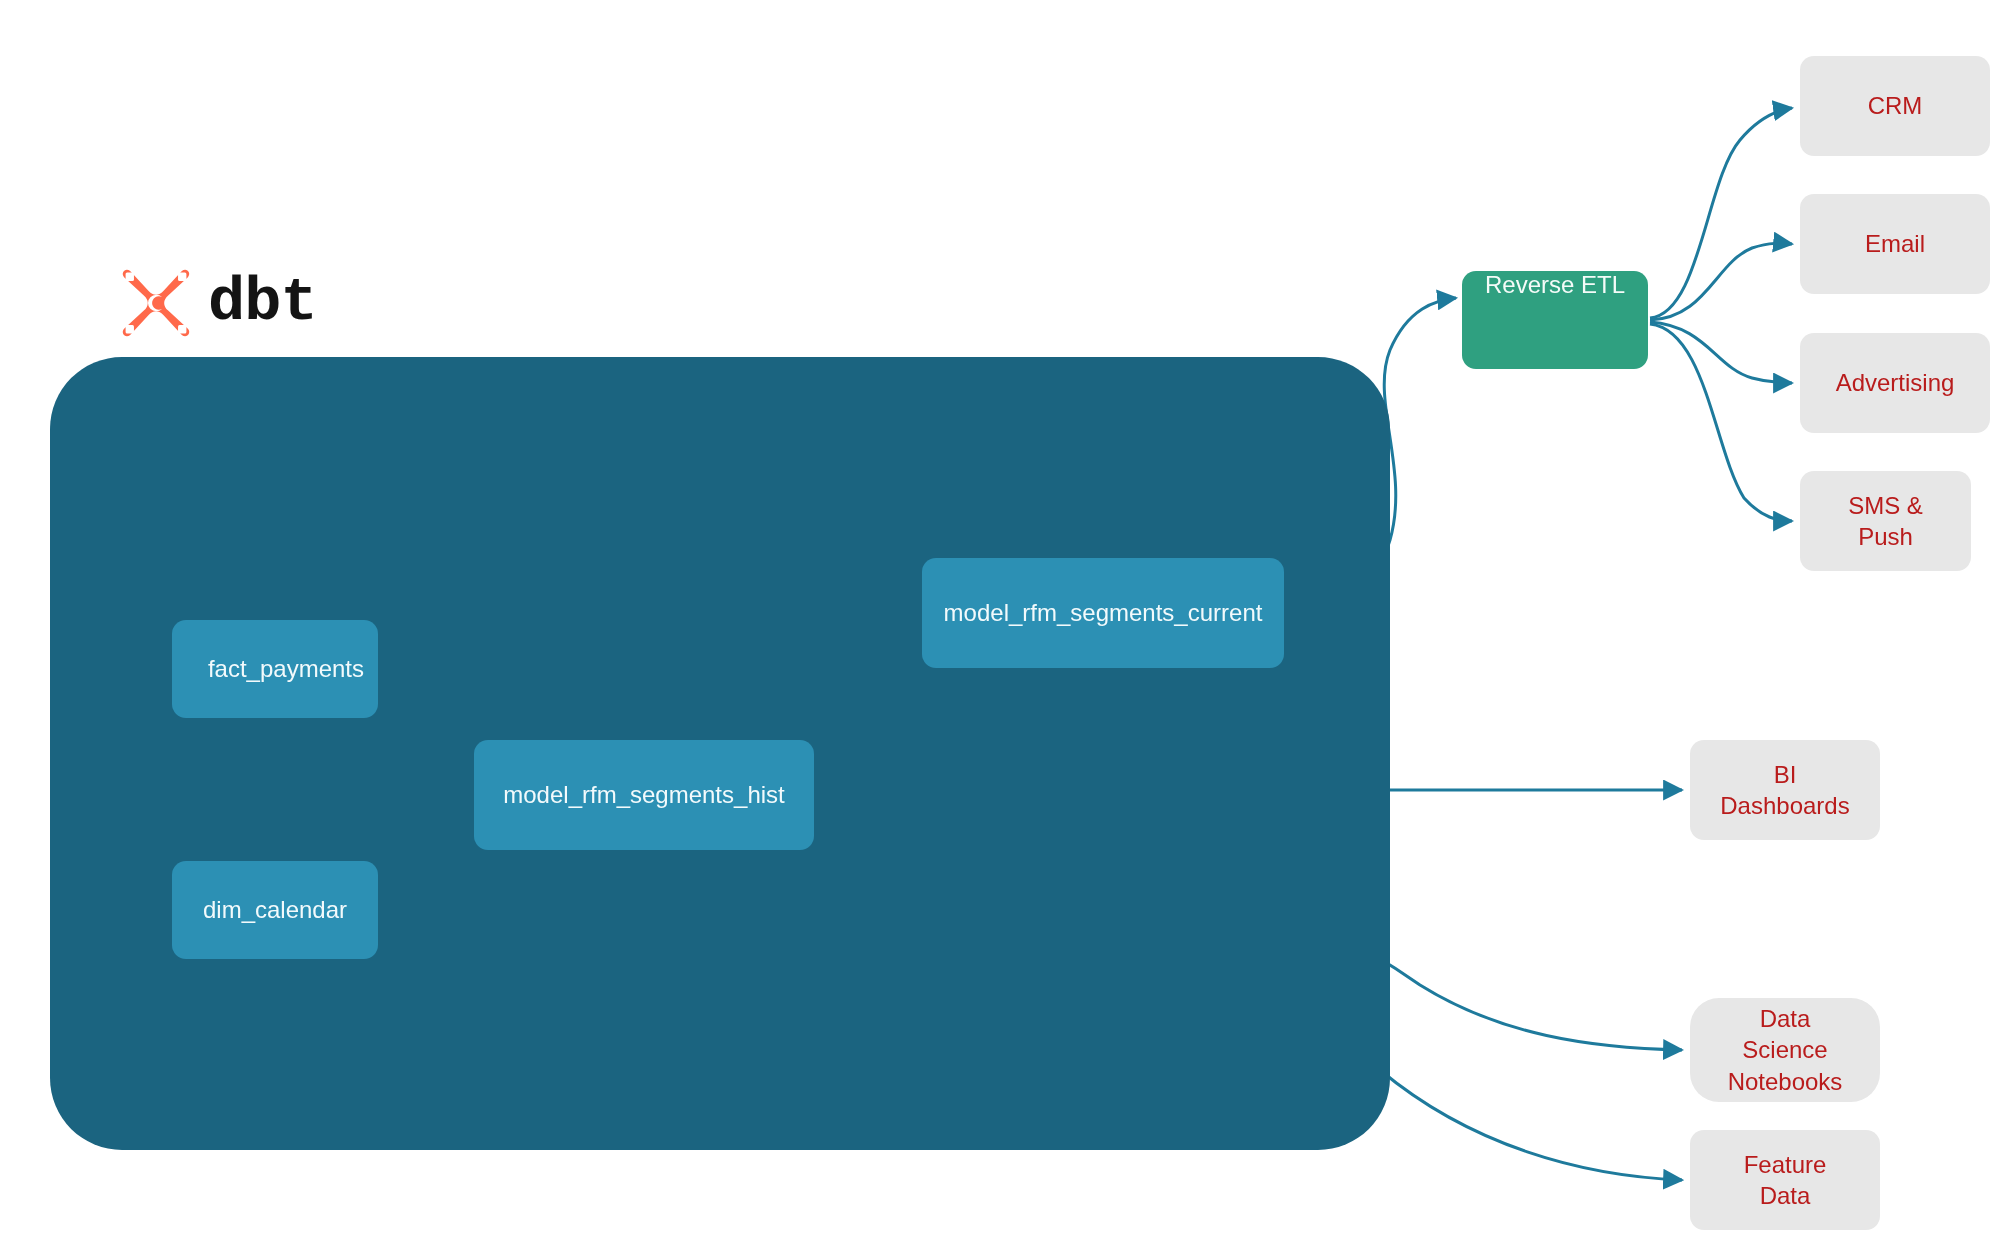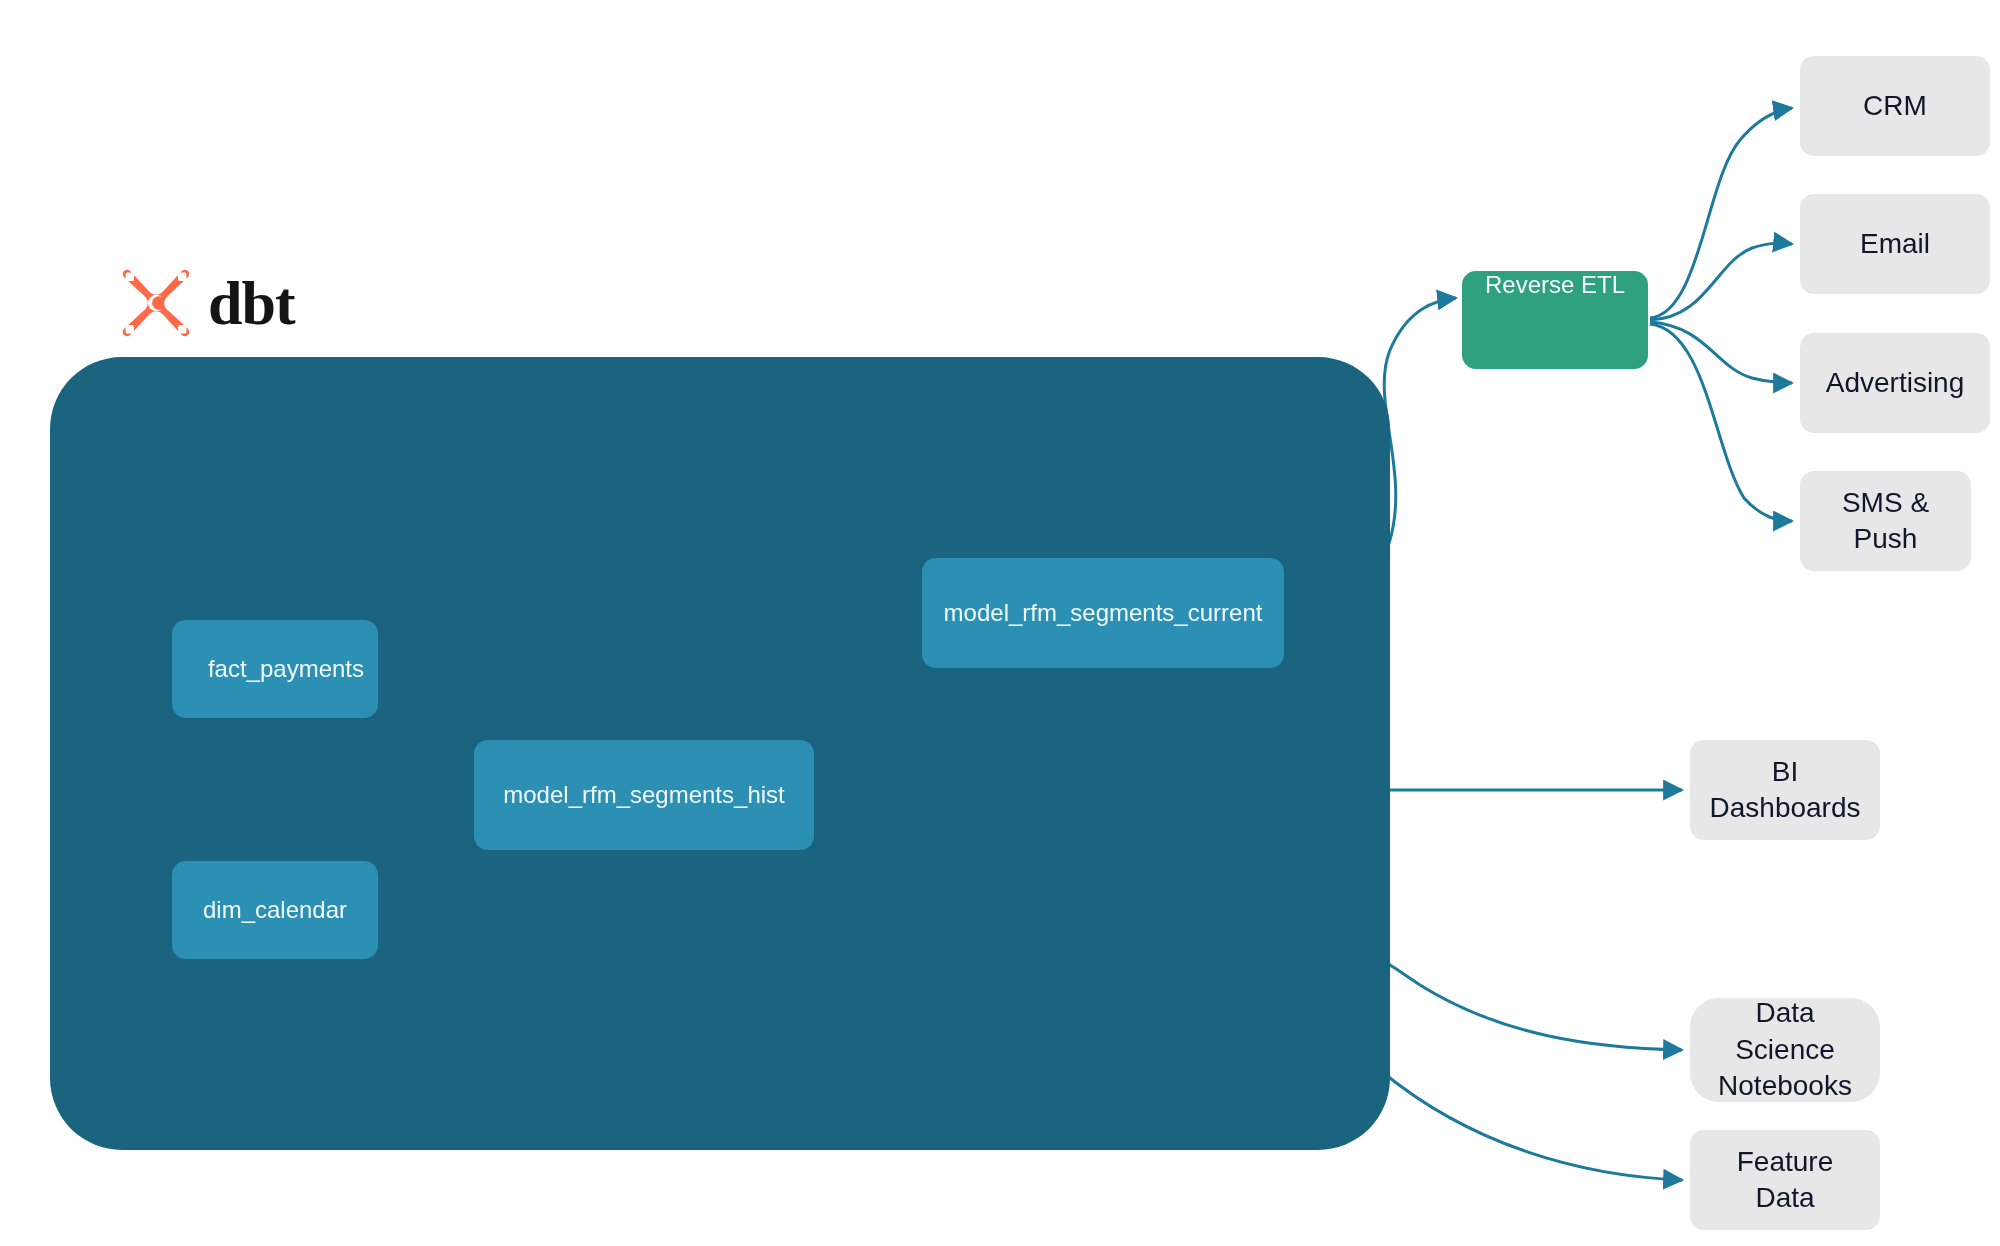--- a/index.html
+++ b/index.html
@@ -37,21 +37,21 @@
     display: flex;
     align-items: center;
     gap: 14px;
   }
   #dbt-mark {
     width: 76px;
     height: 76px;
     flex: 0 0 auto;
   }
   #dbt-wordmark {
-    font-family: Liberation Serif, serif;
+    font-family: Liberation Mono, monospace;
     font-weight: bold;
     font-size: 62px;
     line-height: 1;
     color: #141414;
     letter-spacing: -1px;
     user-select: none;
   }
 
   
   #dbt-container {
@@ -101,22 +101,22 @@
   }
 
   
   .dest-node {
     position: absolute;
     background: #E7E7E7;
     border-radius: 14px;
     display: flex;
     align-items: center;
     justify-content: center;
-    color: #0f172a;
-    font-size: 28px;
+    color: #b91c1c;
+    font-size: 24px;
     text-align: center;
     line-height: 1.3;
     padding: 0 28px;
     box-sizing: border-box;
     user-select: none;
   }
   #node-crm          { left: 1800px; top: 56px;   width: 190px; height: 100px; }
   #node-email        { left: 1800px; top: 194px;  width: 190px; height: 100px; }
   #node-advertising  { left: 1800px; top: 333px;  width: 190px; height: 100px; }
   #node-sms-push     { left: 1800px; top: 471px;  width: 171px; height: 100px; text-align: center; }

